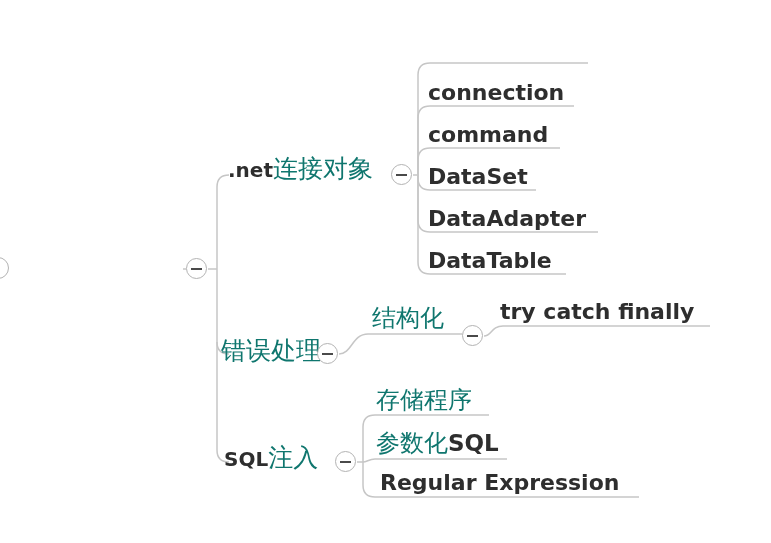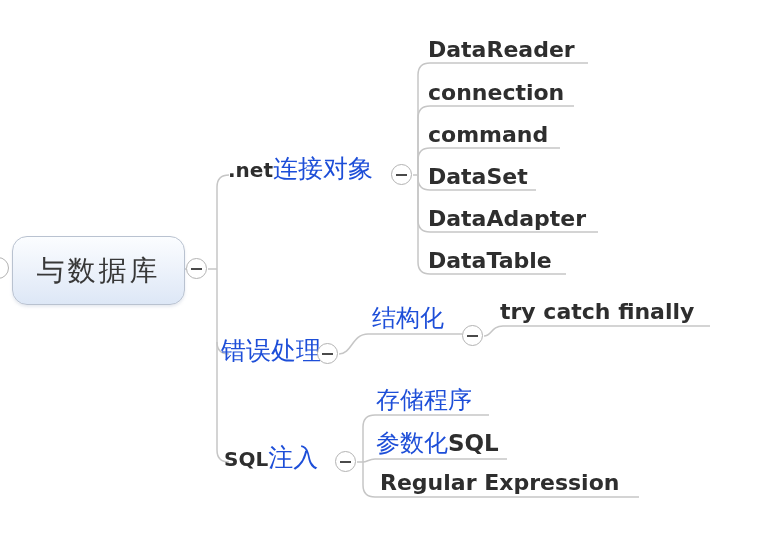--- a/index.html
+++ b/index.html
@@ -7,21 +7,21 @@
     position:relative;width:771px;height:543px;overflow:hidden;
     background:#ffffff;font-family:"DejaVu Sans",sans-serif;
   }
   
   #edges{position:absolute;left:0;top:0;width:771px;height:543px;}
   
   .node{
     position:absolute;white-space:nowrap;color:#333;cursor:default;
   }
   .latin{font-family:"DejaVu Sans",sans-serif;font-weight:700;color:#2e2e2e;}
-  .cjk{font-family:"DejaVu Serif","Liberation Serif",serif;font-weight:400;color:#1d4ed8;}
+  .cjk{font-family:"DejaVu Serif","Liberation Serif",serif;font-weight:400;color:#0f766e;}
   .lvl1{font-size:25px;line-height:30px;}
   .lvl1 .latin{font-size:20px;}
   .leaf-latin{font-size:22px;line-height:26px;font-weight:700;
     font-family:"DejaVu Sans",sans-serif;color:#2e2e2e;}
   .leaf-cjk{font-size:24px;line-height:28px;
     font-family:"DejaVu Serif","Liberation Serif",serif;color:#3d3d3d;}
   .leaf-cjk .latin{font-size:23px;}
   
   #root-node{
     position:absolute;left:12px;top:236px;width:171px;height:67px;
@@ -73,35 +73,31 @@
     <path d="M 484,336 C 492,336 491,326 503,326 H 710"></path>
 
     <path d="M 357,462 H 363"></path>
     <path d="M 363,462 V 427 Q 363,415 375,415 H 489"></path>
     <path d="M 363,462 C 367,462 369,459 375,459 H 507"></path>
     <path d="M 363,462 V 485 Q 363,497 375,497 H 639"></path>
   </svg>
 
   <div id="edge-handle"></div>
 
-  <div id="root-node">
-    <span class="label">与数据库</span>
-  </div>
 
   <div class="node lvl1" style="left:228px;top:154px;">
     <span class="latin">.net</span><span class="cjk">连接对象</span>
   </div>
   <div class="node lvl1" style="left:221px;top:336px;">
     <span class="cjk">错误处理</span>
   </div>
   <div class="node lvl1" style="left:224px;top:443px;">
     <span class="latin">SQL</span><span class="cjk">注入</span>
   </div>
 
-  <div class="node leaf-latin" style="left:428px;top:37px;">DataReader</div>
   <div class="node leaf-latin" style="left:428px;top:80px;">connection</div>
   <div class="node leaf-latin" style="left:428px;top:122px;">command</div>
   <div class="node leaf-latin" style="left:428px;top:164px;">DataSet</div>
   <div class="node leaf-latin" style="left:428px;top:206px;">DataAdapter</div>
   <div class="node leaf-latin" style="left:428px;top:248px;">DataTable</div>
 
   <div class="node leaf-cjk" style="left:372px;top:304px;">
     <span class="cjk">结构化</span>
   </div>
   <div class="node leaf-latin" style="left:500px;top:299px;">try catch finally</div>

